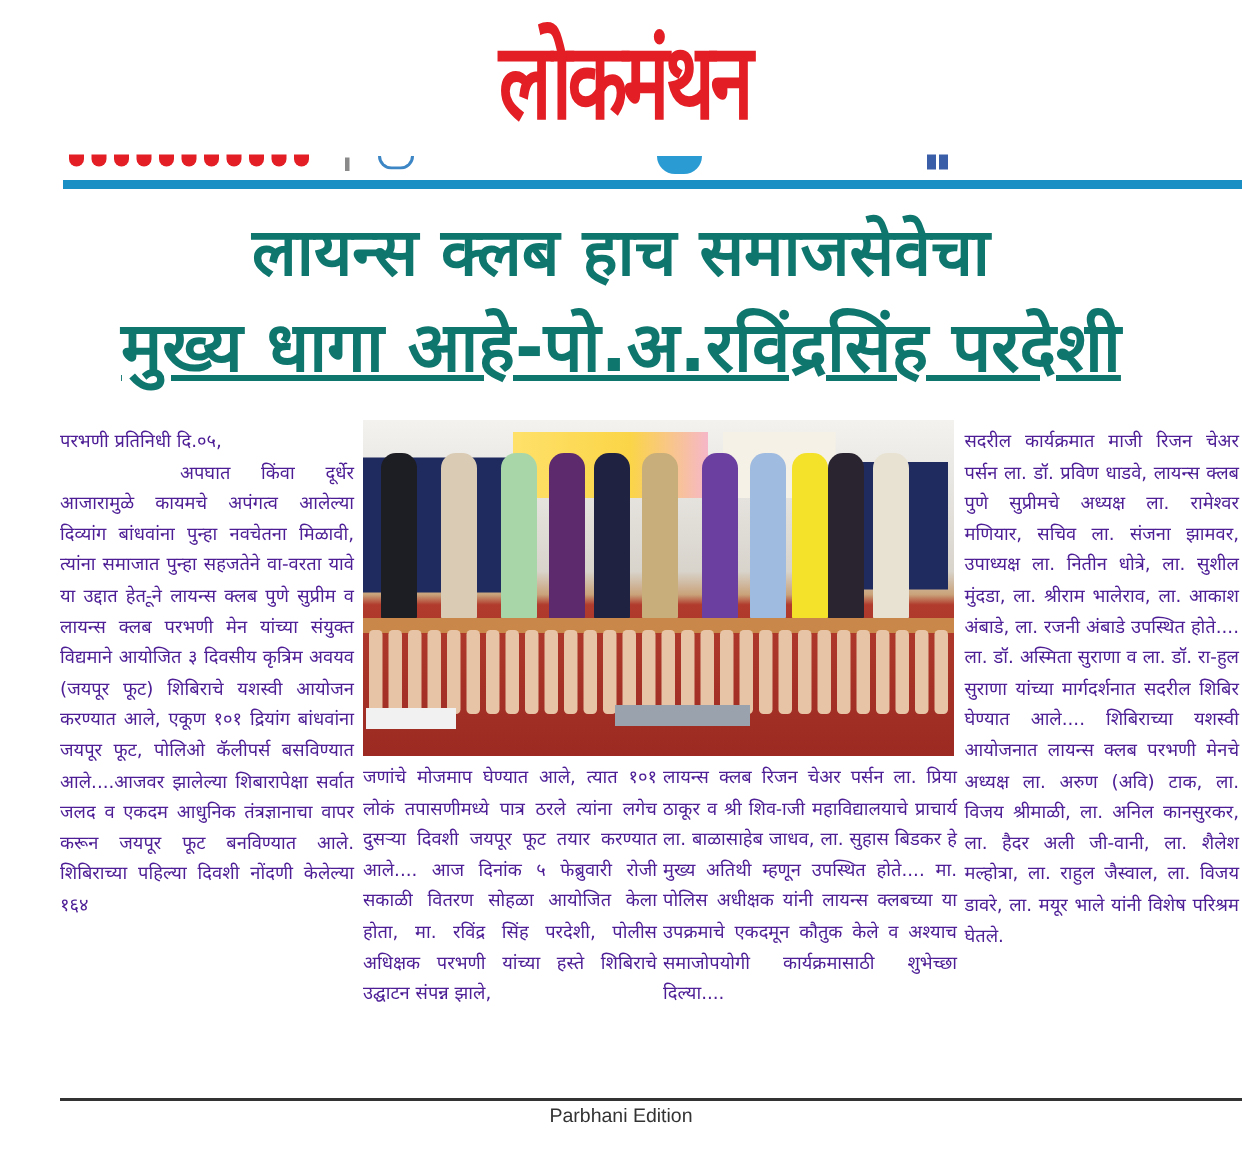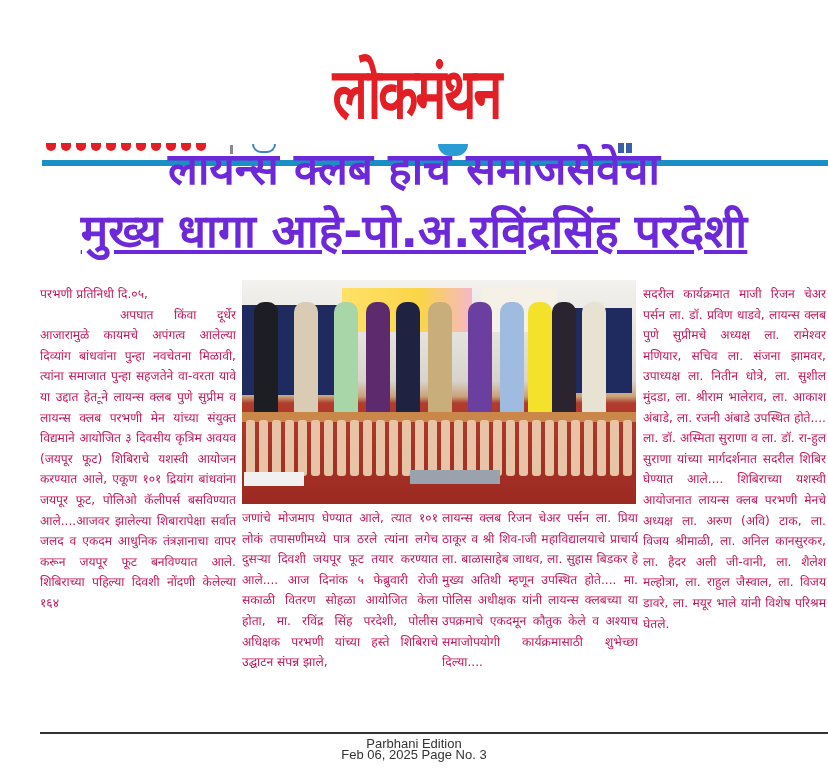--- a/index.html
+++ b/index.html
@@ -1,19 +1,19 @@
 <!DOCTYPE html>
 <html><head>
   <meta charset="utf-8">
   <style>
     * { box-sizing: border-box; margin: 0; padding: 0; }
     html, body { width: 828px; height: 773px; background: #ffffff; overflow: hidden; }
     body { position: relative; font-family: "DejaVu Sans", sans-serif; color: #222; }
 
-    .masthead { position: absolute; left: 0; top: 0; width: 828px; height: 145px; margin-top: 40px; }
+    .masthead { position: absolute; left: 0; top: 0; width: 828px; height: 145px; }
     .logo {
       position: absolute; left: 336px; top: 4px; width: 160px; height: 92px;
       display: flex; align-items: center; justify-content: center;
       font-family: "DejaVu Sans", sans-serif; font-weight: bold;
       font-size: 52px; letter-spacing: -3px; color: #e31e24;
       transform: scaleY(1.35);
     }
     .logo-smile {
       position: absolute; left: 438px; top: 104px; width: 30px; height: 12px;
       border-radius: 0 0 15px 15px; background: #2a9bd3;
@@ -28,29 +28,29 @@
       position: absolute; left: 252px; top: 104px; width: 24px; height: 9px;
       border: 2px solid #3d86c6; border-top: none; border-radius: 0 0 12px 12px;
     }
     .strip-fb { position: absolute; left: 618px; top: 103px; width: 14px; height: 10px; display: flex; gap: 2px; }
     .strip-fb span { width: 6px; height: 10px; background: #3b5ea8; }
     .blue-rule { position: absolute; left: 42px; top: 120px; width: 786px; height: 6px; background: #1a8fc3; }
 
     .headline {
       position: absolute; left: 0; top: 138px; width: 828px;
       text-align: center; font-family: "DejaVu Sans", sans-serif;
-      font-weight: bold; color: #6d28d9; line-height: 62px;
+      font-weight: bold; color: #0f766e; line-height: 62px;
     }
     .headline .l1 { font-size: 44px; display: block; letter-spacing: 0px; }
     .headline .l2 { font-size: 46px; display: block; letter-spacing: 0px; text-decoration: underline; }
 
     .article { position: absolute; left: 40px; top: 284px; width: 788px; height: 430px; }
     .col {
       position: absolute; font-family: "DejaVu Sans", sans-serif;
-      font-size: 12.2px; line-height: 20.6px; color: #be185d;
+      font-size: 12.2px; line-height: 20.6px; color: #4c1d95;
       text-align: justify; text-align-last: left;
     }
     .col p { margin: 0; }
     .col .indent { text-indent: 80px; }
     .col1 { left: 0; top: 0; width: 196px; }
     .col2 { left: 202px; top: 224px; width: 196px; }
     .col3 { left: 402px; top: 224px; width: 196px; }
     .col4 { left: 603px; top: 0; width: 183px; }
 
     .photo {
@@ -185,14 +185,13 @@
   </div>
 
   <div class="col col4">
     <p>सदरील कार्यक्रमात माजी रिजन चेअर पर्सन ला. डॉ. प्रविण धाडवे, लायन्स क्लब पुणे सुप्रीमचे अध्यक्ष ला. रामेश्वर मणियार, सचिव ला. संजना झामवर, उपाध्यक्ष ला. नितीन धोत्रे, ला. सुशील मुंदडा, ला. श्रीराम भालेराव, ला. आकाश अंबाडे, ला. रजनी अंबाडे उपस्थित होते.... ला. डॉ. अस्मिता सुराणा व ला. डॉ. रा-हुल सुराणा यांच्या मार्गदर्शनात सदरील शिबिर घेण्यात आले.... शिबिराच्या यशस्वी आयोजनात लायन्स क्लब परभणी मेनचे अध्यक्ष ला. अरुण (अवि) टाक, ला. विजय श्रीमाळी, ला. अनिल कानसुरकर, ला. हैदर अली जी-वानी, ला. शैलेश मल्होत्रा, ला. राहुल जैस्वाल, ला. विजय डावरे, ला. मयूर भाले यांनी विशेष परिश्रम घेतले.</p>
   </div>
 </div>
 
 <div class="bottom-rule"></div>
 <div class="footer">
   <div>Parbhani Edition</div>
-  <div>Feb 06, 2025 Page No. 3</div>
 </div>
 
 </body></html>

